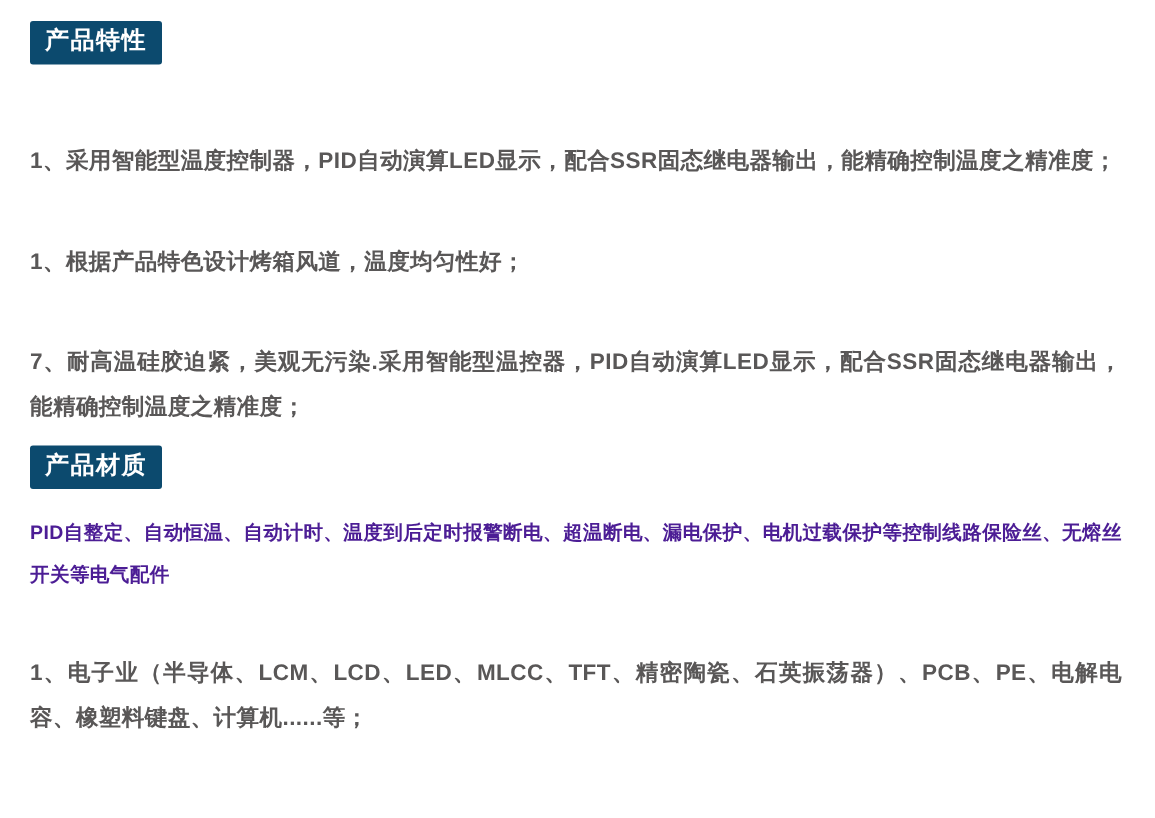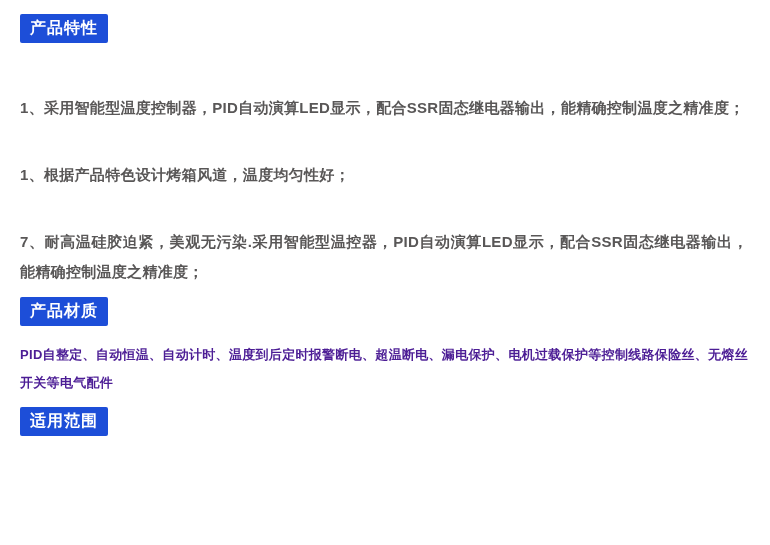--- a/index.html
+++ b/index.html
@@ -11,21 +11,21 @@
     font-family: "Liberation Sans", "DejaVu Sans", sans-serif;
   }
   .page {
     width: 770px;
     height: 545px;
     background: #ffffff;
     padding: 14px 22px 0 20px;
   }
   .badge {
     display: inline-block;
-    background: #1d4ed8;
+    background: #0c4a6e;
     color: #ffffff;
     font-size: 16px;
     font-weight: bold;
     line-height: 1;
     padding: 6px 10px 7px 10px;
     border-radius: 2px;
     letter-spacing: 1px;
   }
   .sec { margin-bottom: 10px; }
   .sec .badge { margin-bottom: 13px; }
@@ -63,16 +63,16 @@
     <p class="item">1、根据产品特色设计烤箱风道，温度均匀性好；</p>
     <p class="item">7、耐高温硅胶迫紧，美观无污染.采用智能型温控器，PID自动演算LED显示，配合SSR固态继电器输出，能精确控制温度之精准度；</p>
   </section>
 
   <section class="sec">
     <span class="badge">产品材质</span>
     <p class="note">PID自整定、自动恒温、自动计时、温度到后定时报警断电、超温断电、漏电保护、电机过载保护等控制线路保险丝、无熔丝开关等电气配件</p>
   </section>
 
   <section class="sec">
-    <span class="badge">适用范围</span>
+    <p class="item">1、电子业（半导体、LCM、LCD、LED、MLCC、TFT、精密陶瓷、石英振荡器）、PCB、PE、电解电容、橡塑料键盘、计算机......等；</p>
   </section>
 
 </div>
 
 </body></html>

